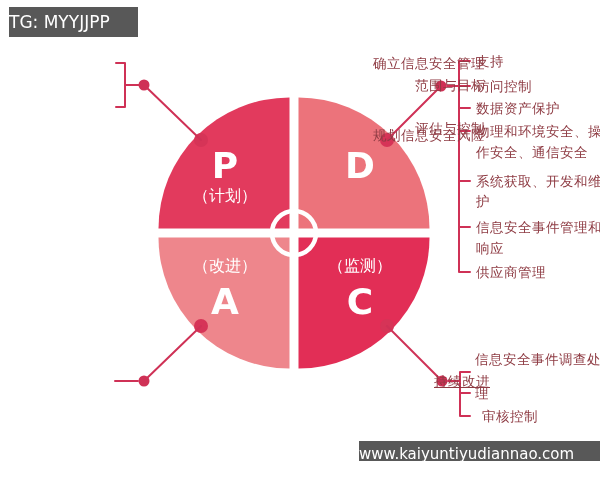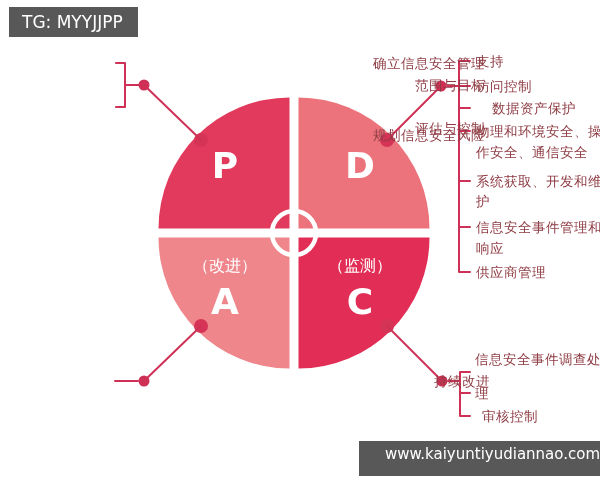--- a/index.html
+++ b/index.html
@@ -5,27 +5,27 @@
   html,body{margin:0;padding:0;background:#fff;}
   .canvas{
     position:relative;width:600px;height:480px;background:#ffffff;overflow:hidden;
     font-family:"DejaVu Sans","Liberation Sans",sans-serif;
   }
   .bg-svg{position:absolute;left:0;top:0;width:600px;height:480px;}
   
   .badge{
     position:absolute;left:9px;top:7px;width:129px;height:30px;
     background:#585858;color:#ffffff;font-size:17px;line-height:30px;
-    padding-left:13px;box-sizing:border-box;white-space:nowrap;
+    box-sizing:border-box;white-space:nowrap;
   }
   
   .watermark{
-    position:absolute;left:359px;top:441px;width:241px;height:35px;
+    position:absolute;left:359px;top:441px;width:241px;height:20px;
     background:#585858;color:#ffffff;font-size:15px;line-height:27px;
-    text-align:right;white-space:nowrap;
+    text-align:left;white-space:nowrap;
   }
   
   .quad-text{position:absolute;width:120px;text-align:center;color:#ffffff;}
   .q-letter{font-size:36px;line-height:40px;font-weight:700;}
   .q-label{font-size:16px;line-height:20px;font-weight:500;}
   .q-bottom .q-letter{margin-top:6px;}
   .qt-plan {left:165px;top:146px;}
   .qt-do   {left:300px;top:146px;}
   .qt-act  {left:165px;top:256px;}
   .qt-check{left:300px;top:256px;}
@@ -73,20 +73,21 @@
     <g fill="#cf3156">
       <circle cx="144" cy="85" r="5.5"></circle>
       <circle cx="441" cy="86" r="5.5"></circle>
       <circle cx="144" cy="381" r="5.5"></circle>
       <circle cx="442" cy="381" r="5.5"></circle>
     </g>
   </svg>
 
   <div class="quad-text qt-plan q-top">
     <div class="q-letter">P</div>
+    <div class="q-label">（计划）</div>
   </div>
   <div class="quad-text qt-do q-top">
     <div class="q-letter">D</div>
   </div>
   <div class="quad-text qt-act q-bottom">
     <div class="q-label">（改进）</div>
     <div class="q-letter">A</div>
   </div>
   <div class="quad-text qt-check q-bottom">
     <div class="q-label">（监测）</div>
@@ -95,31 +96,31 @@
 
   <div>
       <div class="ann-line" style="top: 52px; right: 115px;">确立信息安全管理</div>
       <div class="ann-line" style="top: 74px; right: 115px; margin-left: 19px;">范围与目标</div>
       <div class="ann-line" style="top: 96px; right: 115px; margin-top: 28px;">规划信息安全风险</div>
       <div class="ann-line" style="top: 117px; right: 115px;">评估与控制</div>
     </div>
   <div>
       <div class="ann-line" style="top: 50px; left: 476px;">支持</div>
       <div class="ann-line" style="top: 75px; left: 476px;">访问控制</div>
-      <div class="ann-line" style="top: 97px; left: 476px; margin-left: 16px;">数据资产保护</div>
+      <div class="ann-line" style="top: 97px; left: 476px;">数据资产保护</div>
       <div class="ann-line" style="top: 120px; left: 476px;">物理和环境安全、操</div>
       <div class="ann-line" style="top: 141px; left: 476px; text-align: center;">作安全、通信安全</div>
       <div class="ann-line" style="top: 170px; left: 476px;">系统获取、开发和维</div>
       <div class="ann-line" style="top: 190px; left: 476px;">护</div>
       <div class="ann-line" style="top: 216px; left: 476px;">信息安全事件管理和</div>
       <div class="ann-line" style="top: 237px; left: 476px; text-align: right;">响应</div>
       <div class="ann-line" style="top: 261px; left: 476px;">供应商管理</div>
     </div>
   <div>
-      <div class="ann-line" style="top: 370px; right: 110px;">持续改进</div>
+      <div class="ann-line" style="top: 370px; right: 110px; text-decoration: underline;">持续改进</div>
     </div>
   <div>
       <div class="ann-line" style="top: 348px; left: 475px;">信息安全事件调查处</div>
       <div class="ann-line" style="top: 382px; left: 475px;">理</div>
       <div class="ann-line" style="top: 405px; left: 475px; margin-left: 7px;">审核控制</div>
     </div>
 
   <div class="badge">
     <span>TG: MYYJJPP</span>
   </div>

